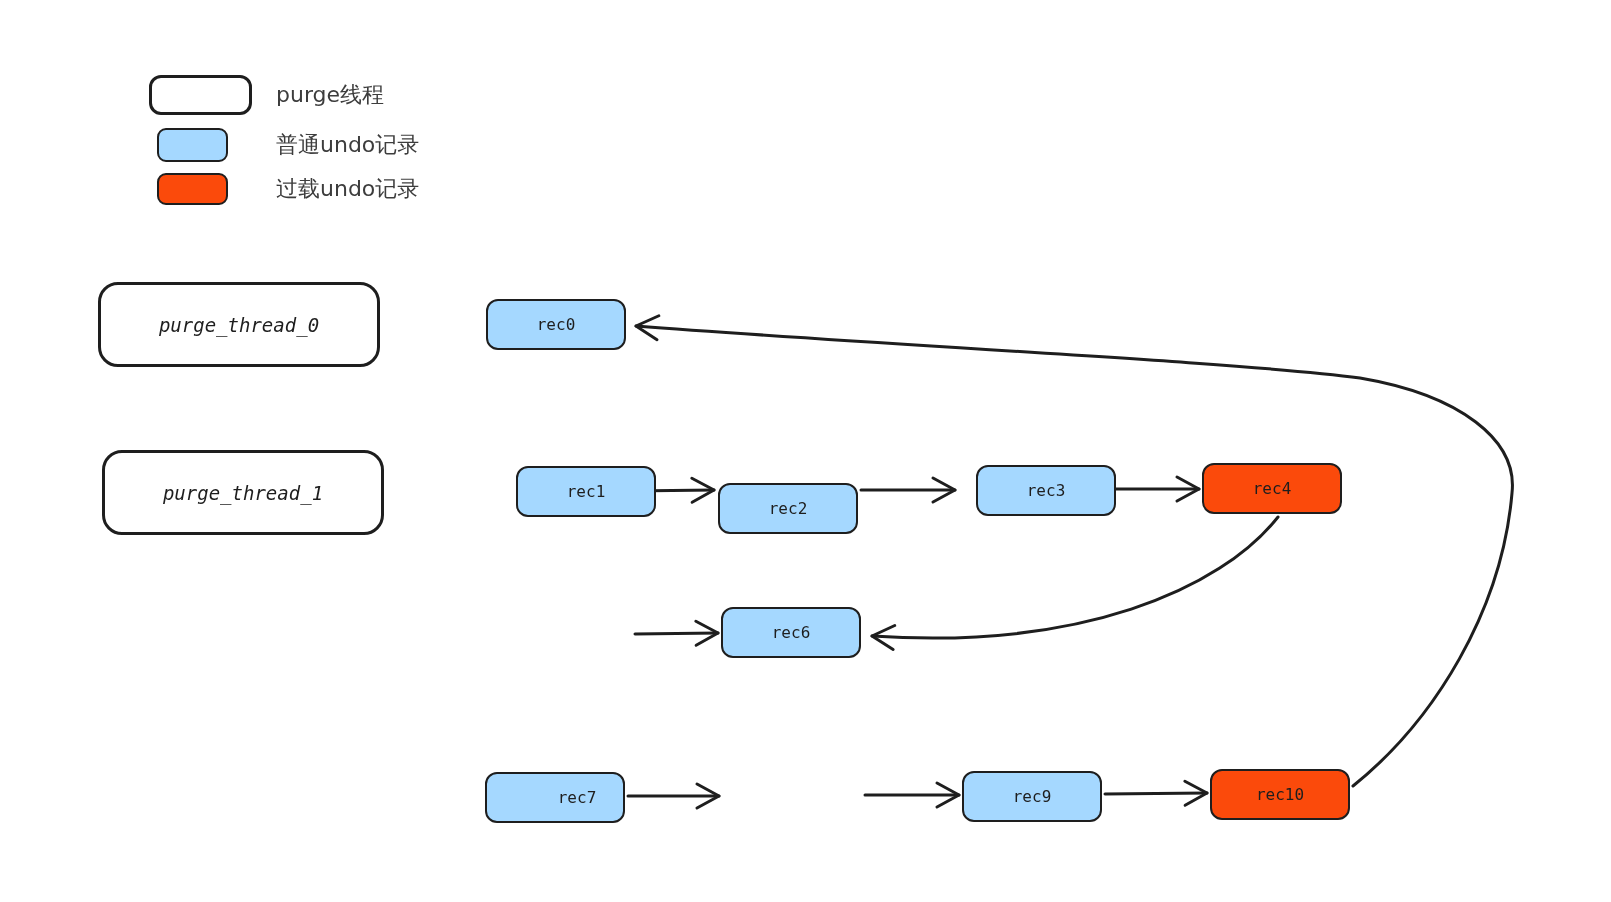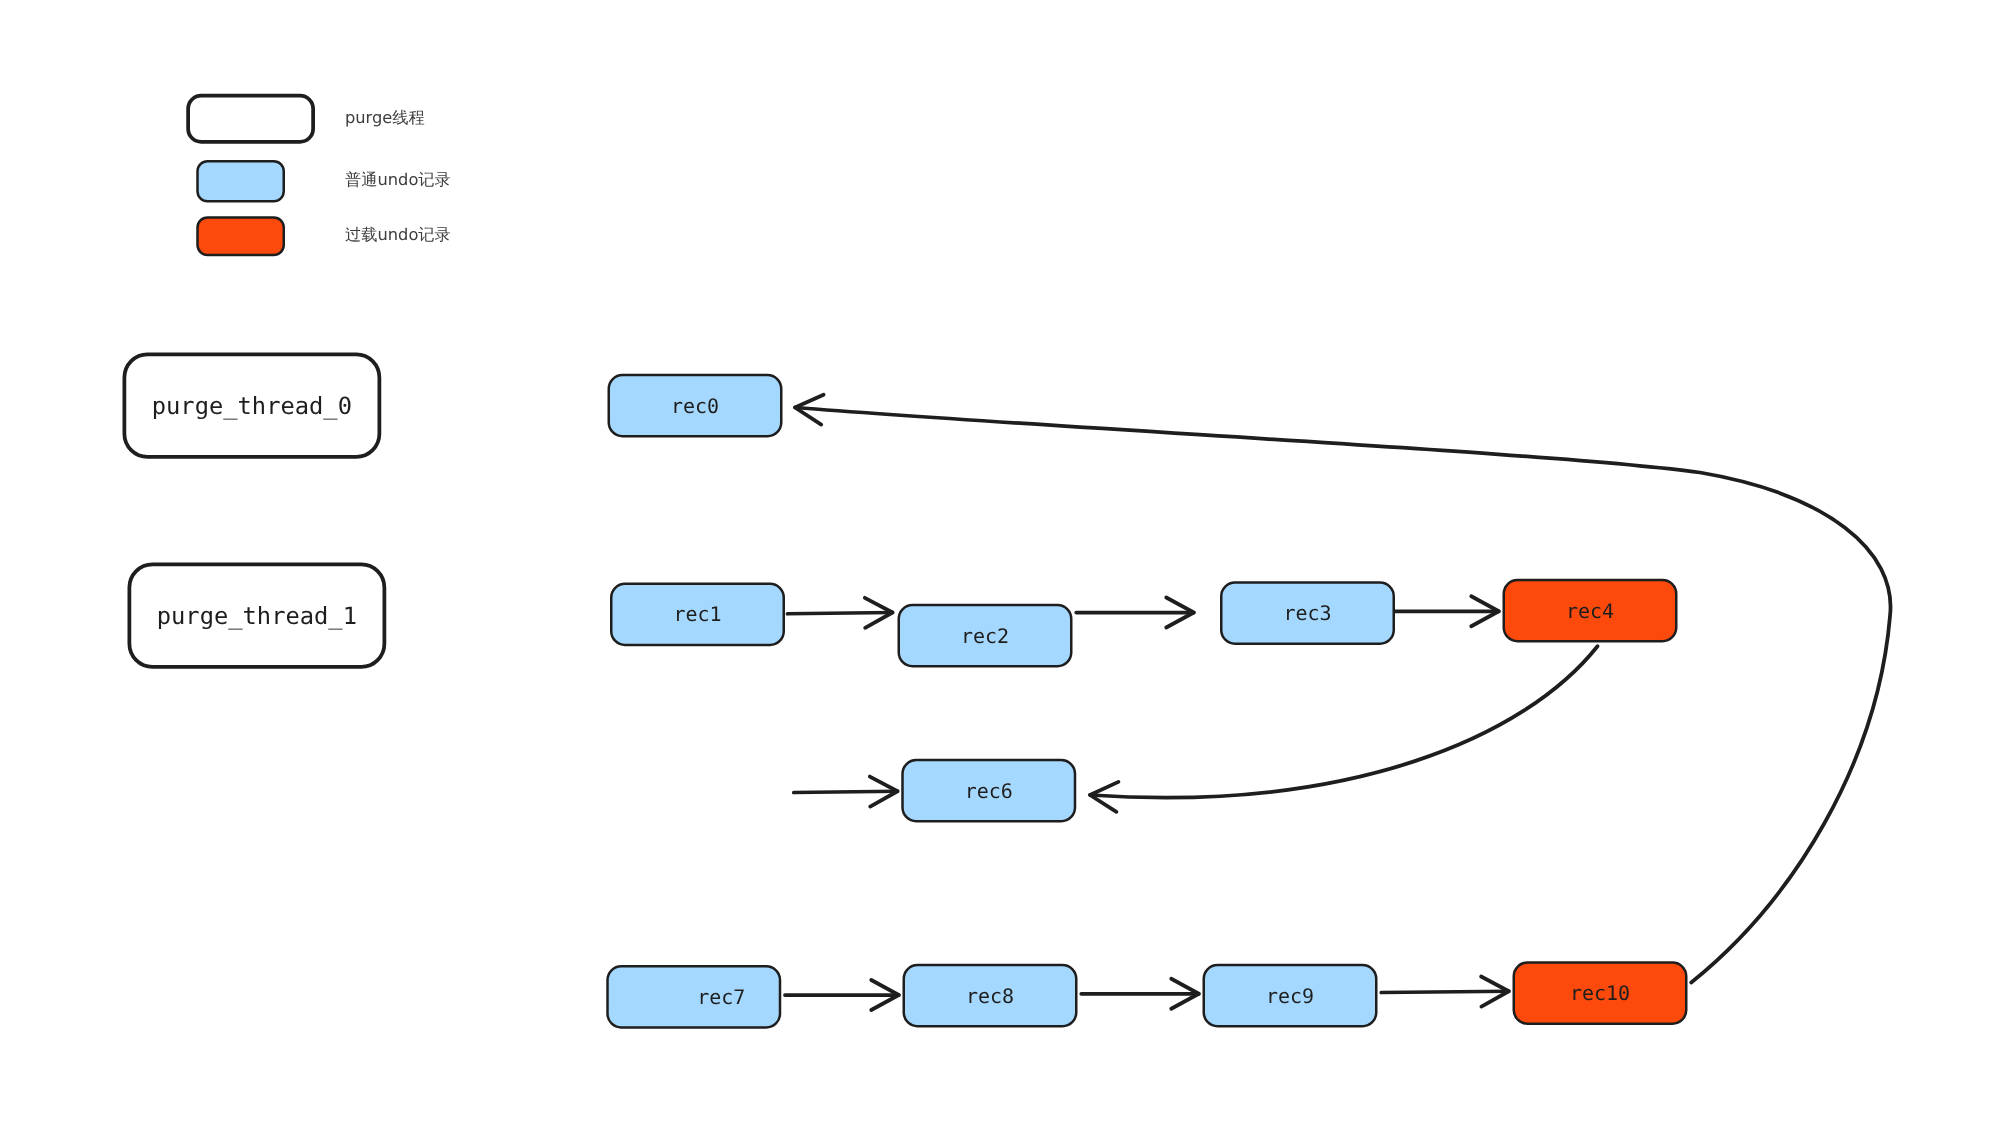--- a/index.html
+++ b/index.html
@@ -47,44 +47,45 @@
   .swatch-overload {
     left: 157px; top: 173px; width: 71px; height: 32px;
     border-radius: 9px;
     background: var(--c-overload, #fb4a0b);
   }
   .legend-label {
     position: absolute;
     left: 276px;
     height: 24px;
     line-height: 24px;
-    font-size: 13px;
+    font-size: 22px;
     color: var(--c-legend-text, #3d3d3d);
     white-space: nowrap;
   }
   .legend-label-0 { top: 83px;  }
   .legend-label-1 { top: 133px; }
   .legend-label-2 { top: 177px; }
 
   
   .thread-box {
     position: absolute;
-    width: 207px;
+    width: 282px;
     height: 85px;
     box-sizing: border-box;
     border: 3px solid var(--c-stroke, #1e1e1e);
     border-radius: 20px;
     background: var(--c-thread, #ffffff);
     display: flex;
     align-items: center;
     justify-content: center;
     font-family: "DejaVu Sans Mono", "Liberation Mono", monospace;
     font-size: 19px;
     color: var(--c-text, #1e1e1e);
     white-space: nowrap;
+    font-style: italic;
   }
   .thread-0 { left: 98px;  top: 282px; }
   .thread-1 { left: 102px; top: 450px; }
   .thread-2 { left: 105px; top: 592px; }
   .thread-3 { left: 112px; top: 753px; }
 
   
   .rec-box {
     position: absolute;
     width: 140px;
@@ -97,21 +98,21 @@
     justify-content: center;
     font-family: "DejaVu Sans Mono", "Liberation Mono", monospace;
     font-size: 16px;
     color: var(--c-text, #1e1e1e);
     white-space: nowrap;
   }
   .rec-normal   { background: var(--c-normal, #a5d8ff); }
   .rec-overload { background: var(--c-overload, #fb4a0b); }
 
   .rec-0  { left: 486px;  top: 299px; }
-  .rec-1  { left: 488px;  top: 466px; }
+  .rec-1  { left: 516px;  top: 466px; }
   .rec-2  { left: 718px;  top: 465px; margin-top: 18px; }
   .rec-3  { left: 976px;  top: 465px; }
   .rec-4  { left: 1202px; top: 463px; }
   .rec-5  { left: 492px;  top: 610px; }
   .rec-6  { left: 721px;  top: 607px; }
   .rec-7  { left: 485px;  top: 772px; padding-left: 44px; }
   .rec-8  { left: 722px;  top: 771px; }
   .rec-9  { left: 962px;  top: 771px; }
   .rec-10 { left: 1210px; top: 769px; }
 </style>
@@ -151,17 +152,16 @@
   <div class="thread-box thread-0">purge_thread_0</div>
   <div class="thread-box thread-1">purge_thread_1</div>
 
   <div class="rec-box rec-normal rec-0">rec0</div>
   <div class="rec-box rec-normal rec-1">rec1</div>
   <div class="rec-box rec-normal rec-2">rec2</div>
   <div class="rec-box rec-normal rec-3">rec3</div>
   <div class="rec-box rec-overload rec-4">rec4</div>
   <div class="rec-box rec-normal rec-6">rec6</div>
   <div class="rec-box rec-normal rec-7">rec7</div>
-  <div class="rec-box rec-normal rec-8">rec8</div>
   <div class="rec-box rec-normal rec-9">rec9</div>
   <div class="rec-box rec-overload rec-10">rec10</div>
 
 </div>
 
 </body></html>

